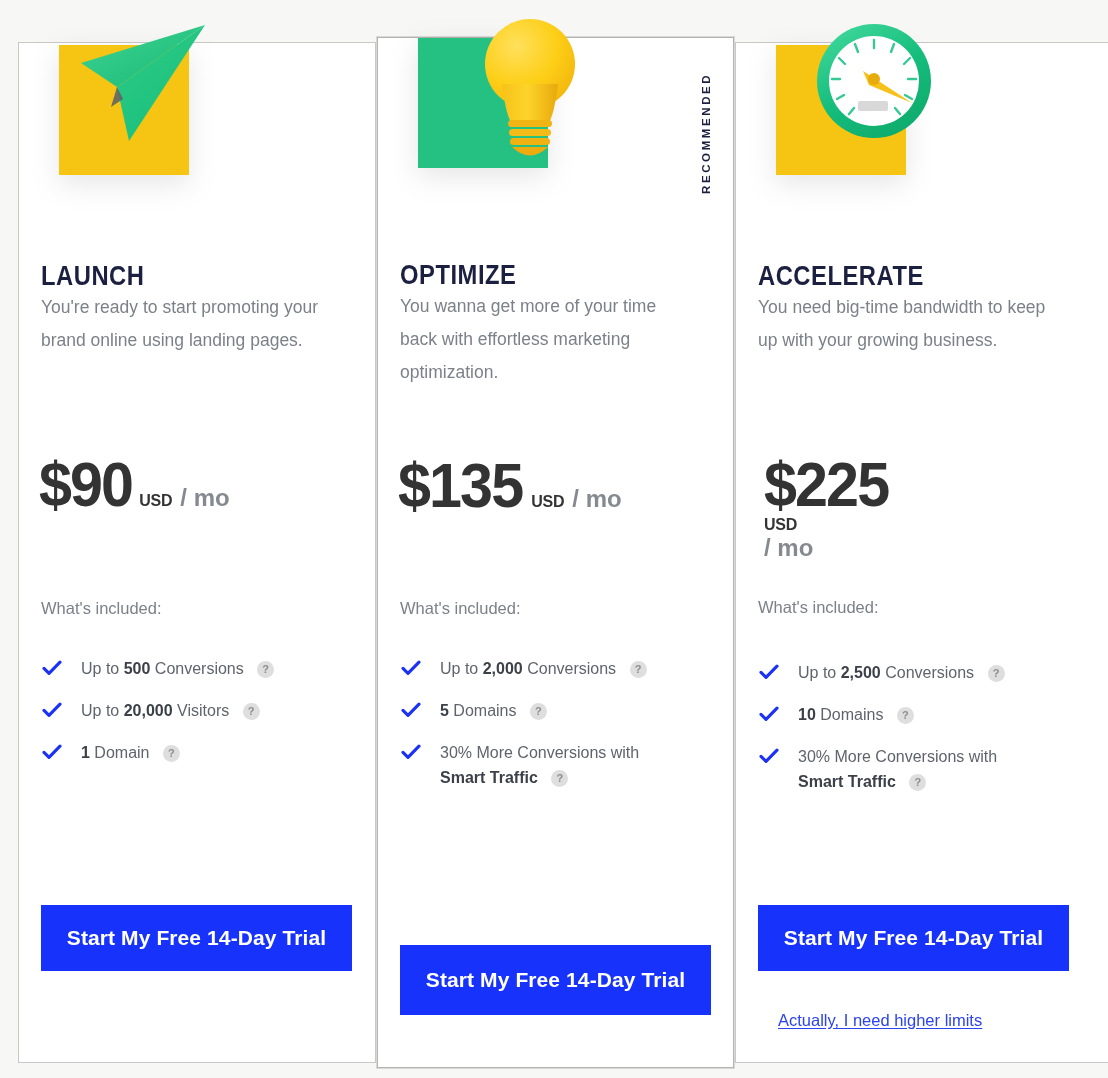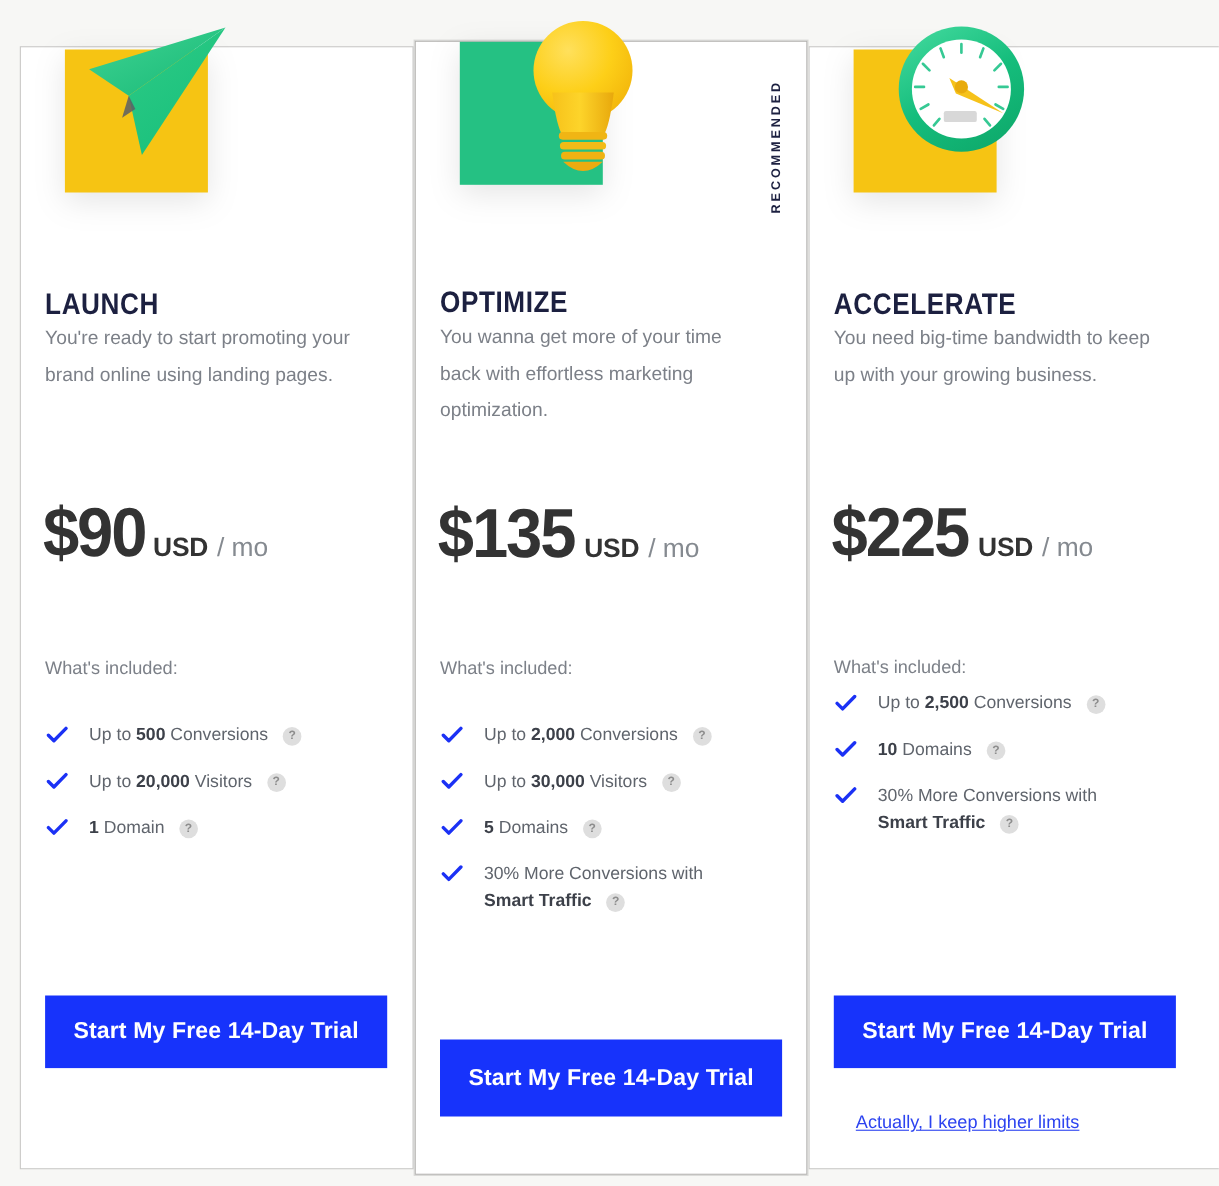--- a/index.html
+++ b/index.html
@@ -111,29 +111,29 @@
   .price-amount {
     font-size: 63px;
     font-weight: 700;
     color: #333333;
     letter-spacing: -2px;
     line-height: 1;
     transform: scaleX(0.94);
     transform-origin: left bottom;
   }
   .price-currency {
-    font-size: 24px;
+    font-size: 16px;
     font-weight: 700;
     color: #333333;
     letter-spacing: -0.2px;
     margin-left: 1px;
   }
   .price-period {
     font-size: 24px;
-    font-weight: 400;
+    font-weight: 700;
     color: #858a90;
     margin-left: 8px;
   }
 
   .included-label {
     position: absolute;
     font-size: 16.5px;
     color: #7c8088;
     font-weight: 400;
   }
@@ -303,29 +303,20 @@
         <div class="feature-item">
           <span class="check-icon">
             <svg viewBox="0 0 20 18" width="20" height="18">
                 <path d="M2 9.4 L7 14.4 L18 3.2" fill="none" stroke="currentColor" stroke-width="3.1" stroke-linecap="round" stroke-linejoin="round"></path>
               </svg>
           </span>
           <span class="feature-text"><span>Up to </span><b>2,000</b><span> Conversions</span></span>
           <span class="help-icon">?</span>
         </div>
 
-        <div class="feature-item">
-          <span class="check-icon">
-            <svg viewBox="0 0 20 18" width="20" height="18">
-                <path d="M2 9.4 L7 14.4 L18 3.2" fill="none" stroke="currentColor" stroke-width="3.1" stroke-linecap="round" stroke-linejoin="round"></path>
-              </svg>
-          </span>
-          <span class="feature-text"><span>Up to </span><b>30,000</b><span> Visitors</span></span>
-          <span class="help-icon">?</span>
-        </div>
 
         <div class="feature-item">
           <span class="check-icon">
             <svg viewBox="0 0 20 18" width="20" height="18">
                 <path d="M2 9.4 L7 14.4 L18 3.2" fill="none" stroke="currentColor" stroke-width="3.1" stroke-linecap="round" stroke-linejoin="round"></path>
               </svg>
           </span>
           <span class="feature-text"><span></span><b>5</b><span> Domains</span></span>
           <span class="help-icon">?</span>
         </div>
@@ -372,29 +363,29 @@
 
   <div class="recommended">RECOMMENDED</div>
 
   <div class="card card-accelerate">
     <div class="card-body">
 
       <div class="plan-title" style="left:22px; top:218px;">ACCELERATE</div>
 
       <div class="plan-desc" style="left:22px; top:248px;">You need big-time bandwidth to keep up with your growing business.</div>
 
-      <div class="price-row" style="left:20px; top:410px;">
+      <div class="price-row" style="left:20px; top:410px;flex-direction:column;">
         <span class="price-amount">$225</span>
         <span class="price-currency">USD</span>
         <span class="price-period">/ mo</span>
       </div>
 
       <div class="included-label" style="left:22px; top:555px;">What's included:</div>
 
-      <div class="feature-list" style="left:22px; top:584px;">
+      <div class="feature-list" style="left:22px; top:617px;">
 
         <div class="feature-item">
           <span class="check-icon">
             <svg viewBox="0 0 20 18" width="20" height="18">
                 <path d="M2 9.4 L7 14.4 L18 3.2" fill="none" stroke="currentColor" stroke-width="3.1" stroke-linecap="round" stroke-linejoin="round"></path>
               </svg>
           </span>
           <span class="feature-text"><span>Up to </span><b>2,500</b><span> Conversions</span></span>
           <span class="help-icon">?</span>
         </div>
@@ -417,21 +408,21 @@
               </svg>
           </span>
           <span class="feature-text"><span>30% More Conversions with</span><br><b>Smart Traffic</b></span>
           <span class="help-icon">?</span>
         </div>
 
       </div>
 
       <button class="cta-button" style="left:22px; top:862px; width:311px; height:66px;">Start My Free 14-Day Trial</button>
 
-      <a class="upsell-link" style="left:42px; top:968px;">Actually, I keep higher limits</a>
+      <a class="upsell-link" style="left:42px; top:968px;">Actually, I need higher limits</a>
     </div>
 
     <div class="icon-art icon-accelerate">
       <div class="swatch swatch-yellow"></div>
       <svg class="gauge-svg" viewBox="0 0 148 148">
         <defs>
           <linearGradient id="gr1" x1="0.2" y1="0" x2="0.8" y2="1">
             <stop offset="0" stop-color="#3fd79b"></stop>
               <stop offset="0.5" stop-color="#15bd7c"></stop>
               <stop offset="1" stop-color="#0ea96b"></stop>

